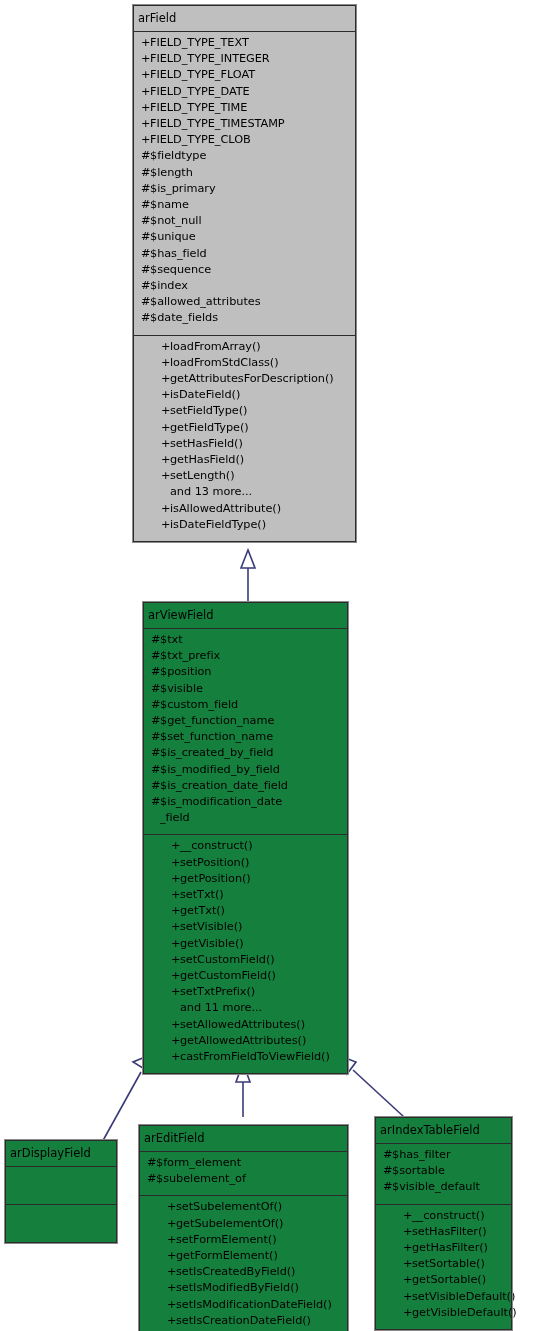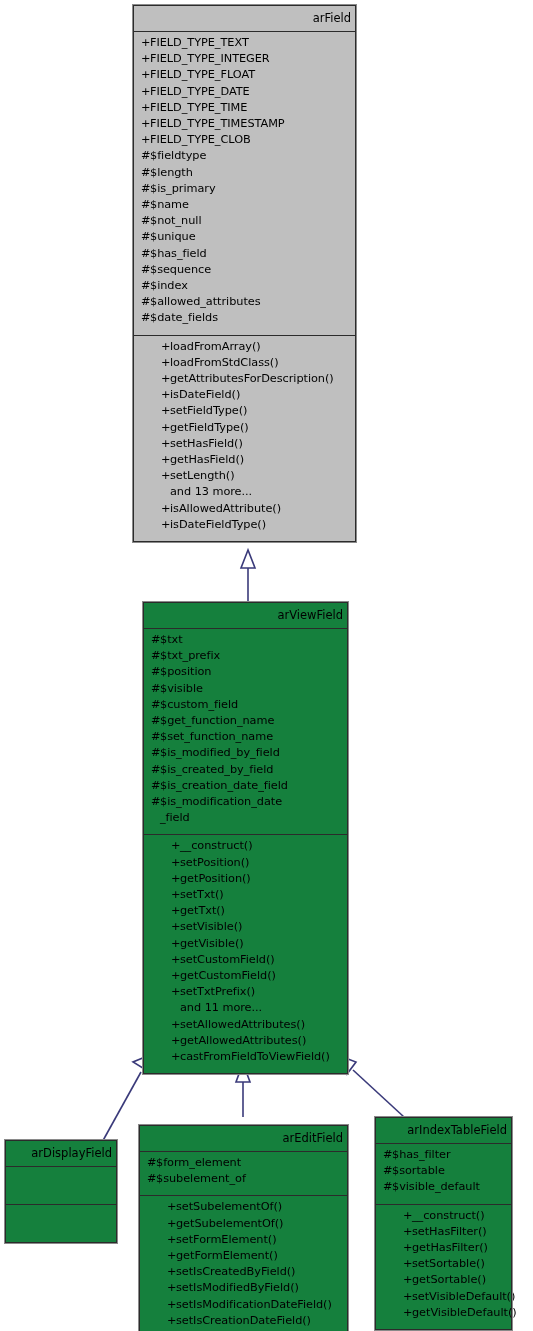--- a/index.html
+++ b/index.html
@@ -31,21 +31,21 @@
     position: absolute;
     box-sizing: border-box;
     border: 1px solid #2b2b2b;
     background: #15803d;
     outline: 1px solid #8a8a8a;
   }
   .node.filled {
     background: #bfbfbf;
   }
   .node .title {
-    text-align: right;
+    text-align: left;
     font-size: 11.5px;
     line-height: 14px;
     padding: 5px 4px 6px 4px;
     color: #000000;
     border-bottom: 1px solid #2b2b2b;
     white-space: nowrap;
   }
   .node .compartment {
     padding: 3px 0 8px 0;
     border-bottom: 1px solid #2b2b2b;
@@ -139,22 +139,22 @@
   <div class="node" style="left:143px; top:602px; width:205px;">
     <div class="title">arViewField</div>
     <div class="compartment">
         <div class="row"><span class="sym">#</span><span>$txt</span></div>
         <div class="row"><span class="sym">#</span><span>$txt_prefix</span></div>
         <div class="row"><span class="sym">#</span><span>$position</span></div>
         <div class="row"><span class="sym">#</span><span>$visible</span></div>
         <div class="row"><span class="sym">#</span><span>$custom_field</span></div>
         <div class="row"><span class="sym">#</span><span>$get_function_name</span></div>
         <div class="row"><span class="sym">#</span><span>$set_function_name</span></div>
+        <div class="row"><span class="sym">#</span><span>$is_created_by_field</span></div>
         <div class="row"><span class="sym">#</span><span>$is_modified_by_field</span></div>
-        <div class="row"><span class="sym">#</span><span>$is_created_by_field</span></div>
         <div class="row"><span class="sym">#</span><span>$is_creation_date_field</span></div>
         <div class="row"><span class="sym">#</span><span>$is_modification_date</span></div>
         <div class="row"><span class="sym"></span><span>_field</span></div>
       </div>
     <div class="compartment">
         <div class="row"><span class="sym">+</span><span>__construct()</span></div>
         <div class="row"><span class="sym">+</span><span>setPosition()</span></div>
         <div class="row"><span class="sym">+</span><span>getPosition()</span></div>
         <div class="row"><span class="sym">+</span><span>setTxt()</span></div>
         <div class="row"><span class="sym">+</span><span>getTxt()</span></div>

